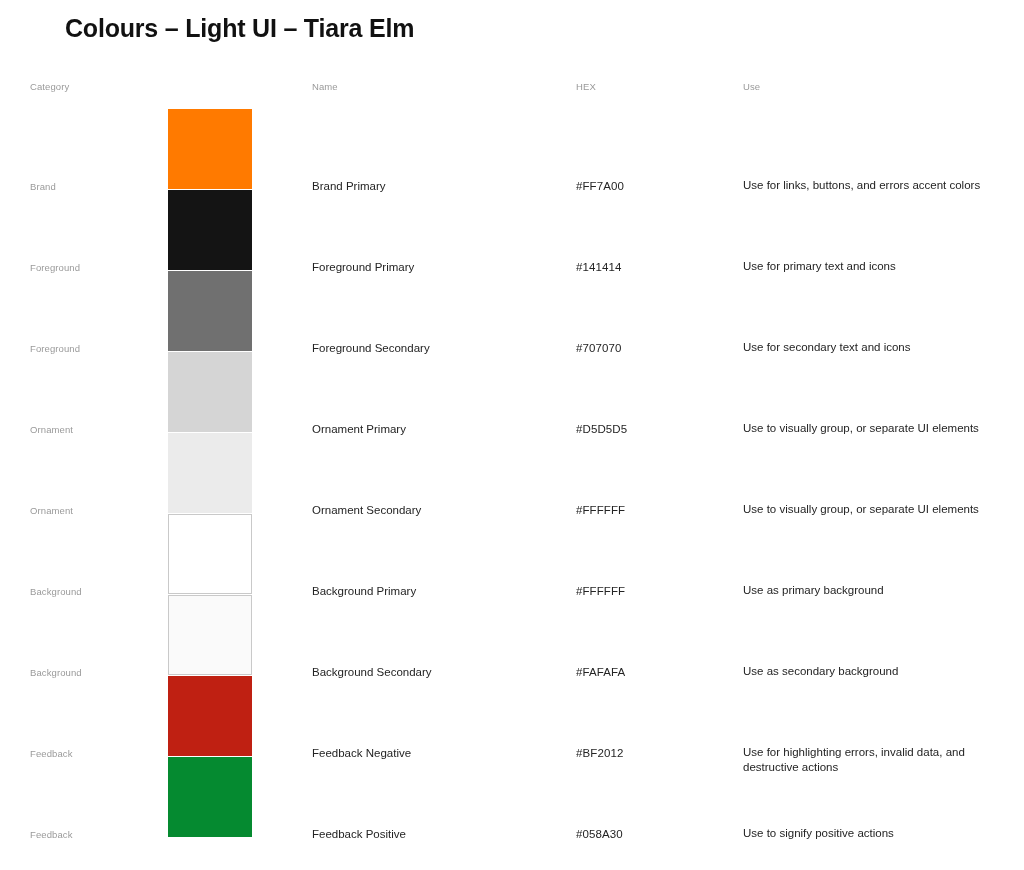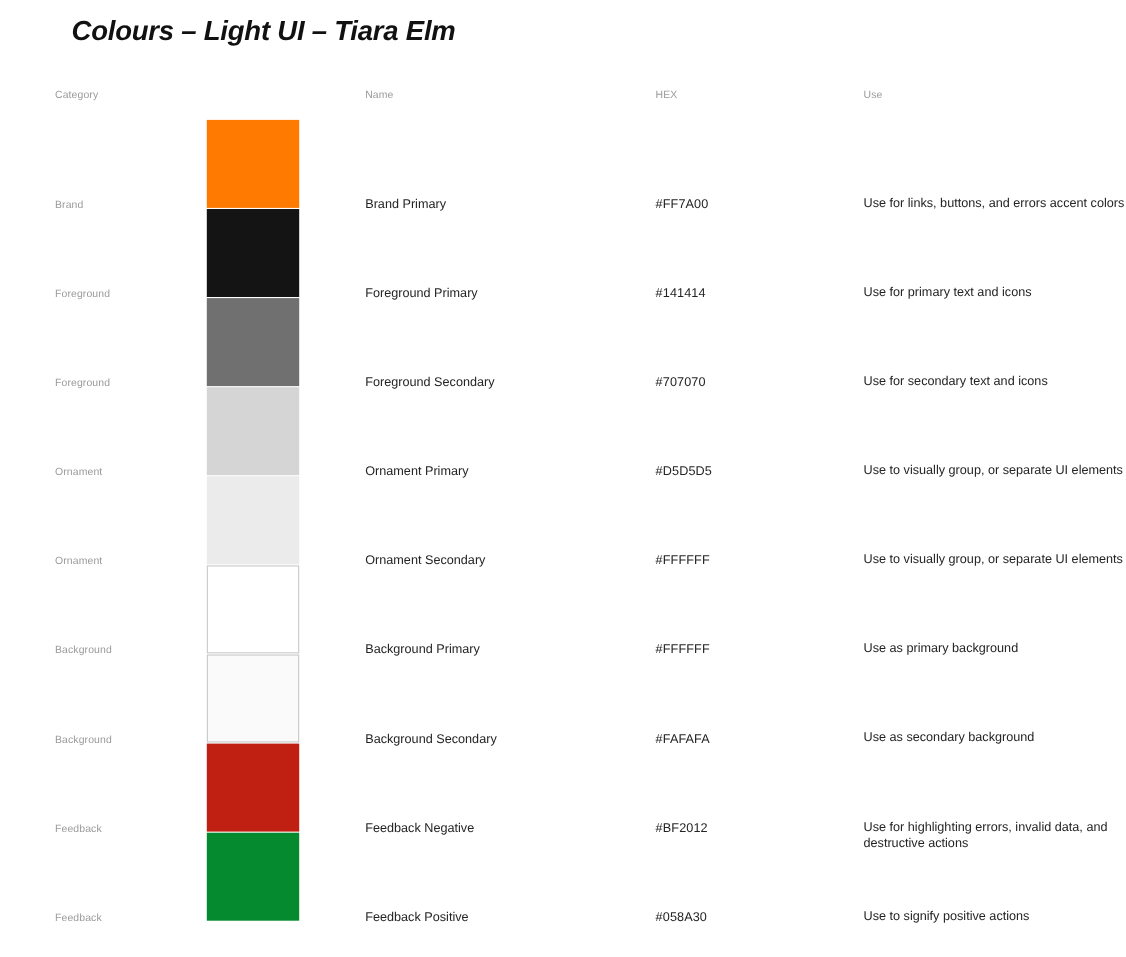--- a/index.html
+++ b/index.html
@@ -18,36 +18,34 @@
 
   .page-title {
     position: absolute;
     left: 65px;
     top: 14px;
     font-size: 25px;
     font-weight: bold;
     letter-spacing: -0.2px;
     color: #111111;
     white-space: nowrap;
-    font-style: italic;
   }
 
   
   .table {
     position: absolute;
     left: 0;
     top: 81px;
     width: 820px;
-    padding-left: 20px;
   }
 
   .col-category { position: absolute; left: 30px;  width: 130px; }
   .col-name     { position: absolute; left: 312px; width: 250px; }
   .col-hex      { position: absolute; left: 576px; width: 160px; }
-  .col-use      { position: absolute; left: 765px; width: 245px; }
+  .col-use      { position: absolute; left: 743px; width: 245px; }
 
   .header-row {
     position: relative;
     height: 28px;
   }
   .header-cell {
     position: absolute;
     top: 0;
     font-size: 9.5px;
     color: #9a9a9a;

